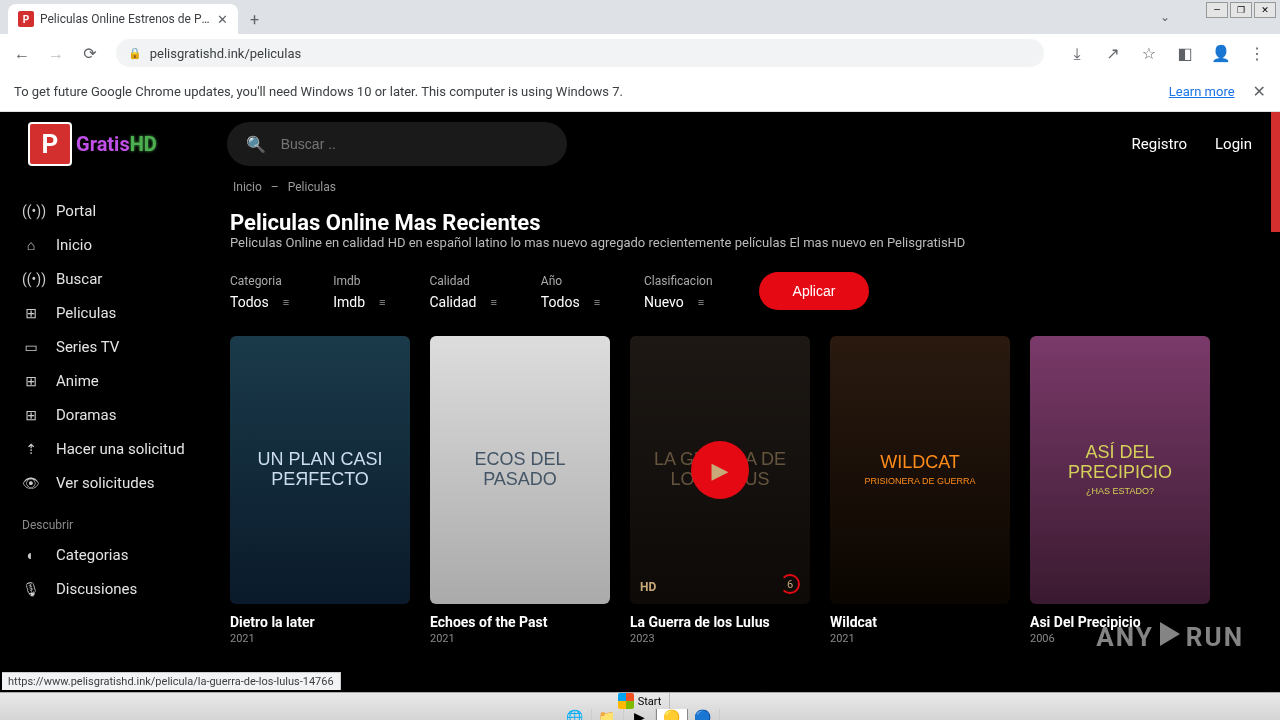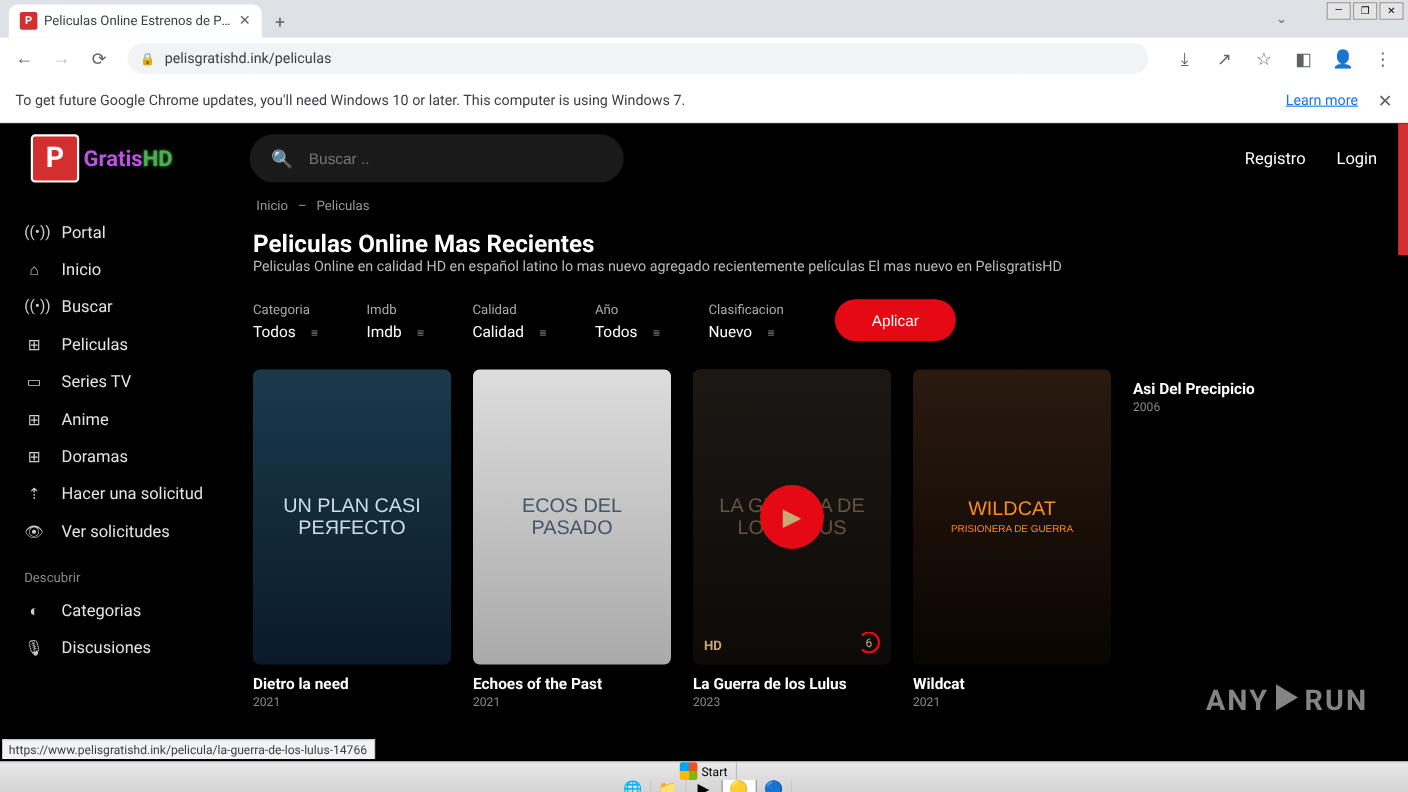--- a/index.html
+++ b/index.html
@@ -624,21 +624,21 @@
             </div>
           </div>
           <button class="apply-btn">Aplicar</button>
         </div>
 
       <div class="grid" id="grid">
           <div class="card">
             <div class="poster p1">
       <div class="poster-art">UN PLAN CASI PEЯFECTO</div>
             </div>
-            <div class="card-title">Dietro la need</div>
+            <div class="card-title">Dietro la later</div>
     <div class="card-year">2021</div>
           </div>
           <div class="card">
             <div class="poster p2">
       <div class="poster-art">ECOS DEL PASADO</div>
             </div>
             <div class="card-title">Echoes of the Past</div>
     <div class="card-year">2021</div>
           </div>
           <div class="card">
@@ -652,20 +652,23 @@
     <div class="card-year">2023</div>
           </div>
           <div class="card">
             <div class="poster p4">
       <div class="poster-art">WILDCAT<div style="font-size:9px;margin-top:4px">PRISIONERA DE GUERRA</div></div>
             </div>
             <div class="card-title">Wildcat</div>
     <div class="card-year">2021</div>
           </div>
           <div class="card">
+            <div class="poster p5">
+      <div class="poster-art">ASÍ DEL PRECIPICIO<div style="font-size:9px;margin-top:4px">¿HAS ESTADO?</div></div>
+            </div>
             <div class="card-title">Asi Del Precipicio</div>
     <div class="card-year">2006</div>
           </div>
         </div>
     </div>
   </div>
 
   <div class="watermark">
     <span>ANY</span>
     <div class="watermark-tri"></div>

